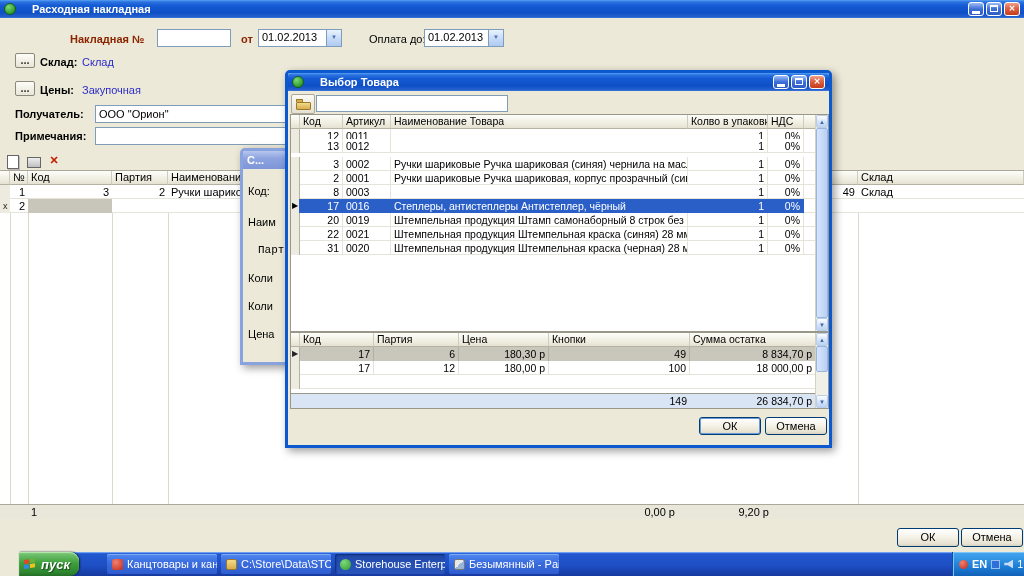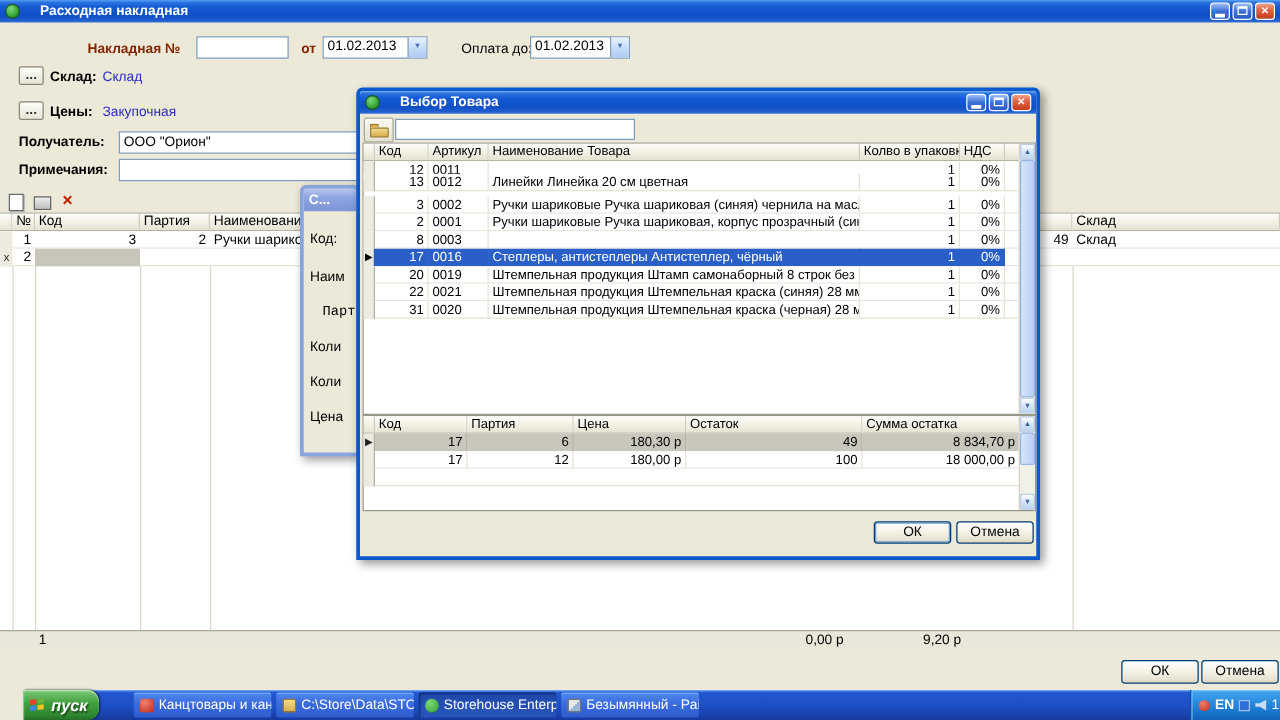--- a/index.html
+++ b/index.html
@@ -187,21 +187,20 @@
       <span class="cell gut" style="left:0;width:9px;padding:0;"></span>
       <span class="cell r" style="left:9px;width:43px;">12</span>
       <span class="cell" style="left:52px;width:48px;">0011</span>
       <span class="cell r" style="left:397px;width:80px;">1</span>
       <span class="cell r" style="left:477px;width:36px;">0%</span>
     </div>
     <div class="row" style="top:24px;width:524px;">
       <span class="cell gut" style="left:0;width:9px;padding:0;"></span>
       <span class="cell r" style="left:9px;width:43px;">13</span>
       <span class="cell" style="left:52px;width:48px;">0012</span>
-      <span class="cell" style="left:100px;width:297px;">Линейки Линейка 20 см цветная</span>
       <span class="cell r" style="left:397px;width:80px;">1</span>
       <span class="cell r" style="left:477px;width:36px;">0%</span>
     </div>
     <div class="row" style="top:42px;width:524px;">
       <span class="cell gut" style="left:0;width:9px;padding:0;"></span>
       <span class="cell r" style="left:9px;width:43px;">3</span>
       <span class="cell" style="left:52px;width:48px;">0002</span>
       <span class="cell" style="left:100px;width:297px;">Ручки шариковые Ручка шариковая (синяя) чернила на масляной основе</span>
       <span class="cell r" style="left:397px;width:80px;">1</span>
       <span class="cell r" style="left:477px;width:36px;">0%</span>
@@ -259,21 +258,21 @@
       <span class="sthumb" style="top:13px;bottom:13px;"></span>
       <span class="sbtn" style="bottom:0;">▼</span>
     </div>
   </div>
 
   <div class="pgrid" style="left:2px;top:259px;width:539px;height:77px;">
     <span class="hcell" style="left:0;width:9px;padding:0;"></span>
     <span class="hcell" style="left:9px;width:74px;">Код</span>
     <span class="hcell" style="left:83px;width:85px;">Партия</span>
     <span class="hcell" style="left:168px;width:90px;">Цена</span>
-    <span class="hcell" style="left:258px;width:141px;">Остаток</span>
+    <span class="hcell" style="left:258px;width:141px;">Кнопки</span>
     <span class="hcell" style="left:399px;width:125px;border-right:none;">Сумма остатка</span>
 
     <div class="row gray" style="top:14px;width:524px;">
       <span class="cell gut" style="left:0;width:9px;padding:0;background:#EDEBE0;">▶</span>
       <span class="cell r" style="left:9px;width:74px;">17</span>
       <span class="cell r" style="left:83px;width:85px;">6</span>
       <span class="cell r" style="left:168px;width:90px;">180,30 р</span>
       <span class="cell r" style="left:258px;width:141px;">49</span>
       <span class="cell r" style="left:399px;width:125px;border-right:none;">8 834,70 р</span>
     </div>
@@ -282,20 +281,24 @@
       <span class="cell r" style="left:9px;width:74px;">17</span>
       <span class="cell r" style="left:83px;width:85px;">12</span>
       <span class="cell r" style="left:168px;width:90px;">180,00 р</span>
       <span class="cell r" style="left:258px;width:141px;">100</span>
       <span class="cell r" style="left:399px;width:125px;border-right:none;">18 000,00 р</span>
     </div>
     <div class="row" style="top:42px;width:524px;">
       <span class="cell gut" style="left:0;width:9px;padding:0;"></span>
     </div>
 
+    <div class="abs" style="left:0;top:60px;width:524px;height:15px;background:#D9E4F4;border-top:1px solid #9A988A;">
+      <span class="cell r" style="left:258px;width:141px;border-right:none;">149</span>
+      <span class="cell r" style="left:399px;width:125px;border-right:none;">26 834,70 р</span>
+    </div>
 
     <div class="sb">
       <span class="sbtn" style="top:0;">▲</span>
       <span class="sthumb" style="top:13px;height:26px;"></span>
       <span class="sbtn" style="bottom:0;">▼</span>
     </div>
   </div>
 
   <span class="btn" style="left:411px;top:344px;width:62px;height:18px;box-shadow:0 0 0 1px #6A9CD8 inset;">ОК</span>
   <span class="btn" style="left:477px;top:344px;width:62px;height:18px;">Отмена</span>

